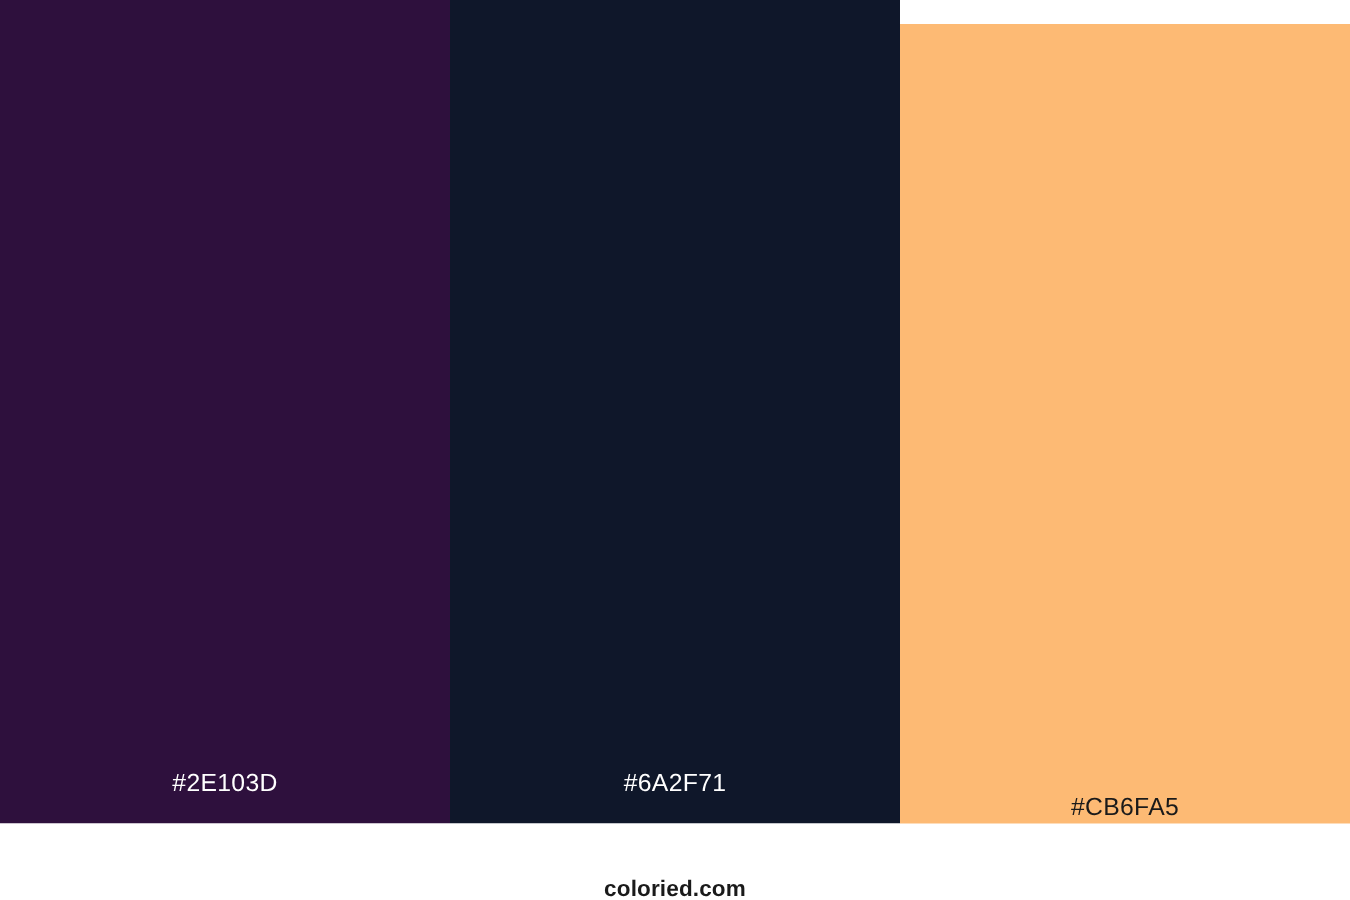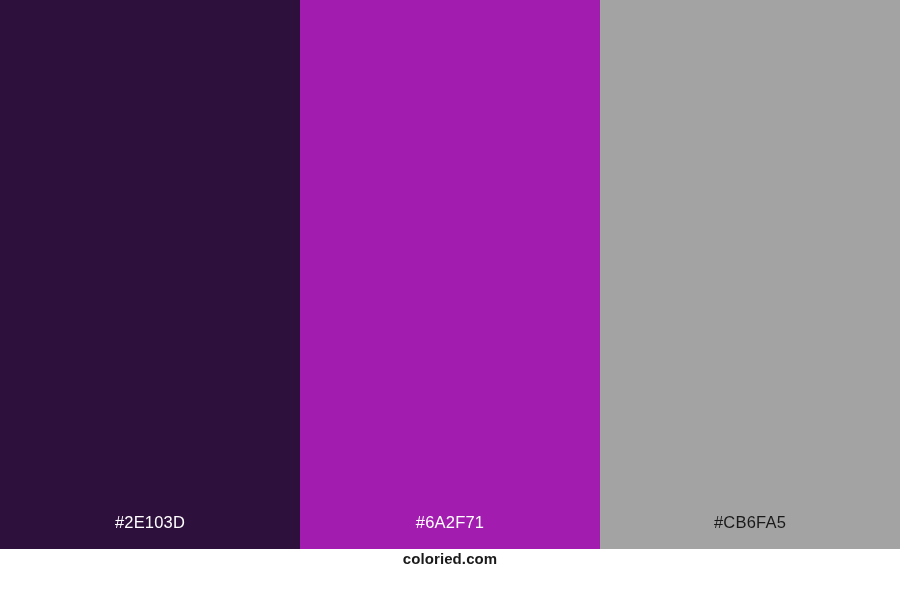--- a/index.html
+++ b/index.html
@@ -57,21 +57,21 @@
 
   
   #footer {
     position: absolute;
     left: 0;
     top: 549px;
     width: 900px;
     height: 51px;
     background: #ffffff;
     display: flex;
-    align-items: flex-start;
+    align-items: flex-end;
     justify-content: center;
   }
 
   #footer-brand {
     font-size: 15px;
     font-weight: 700;
     color: #1a1a1a;
     letter-spacing: 0.1px;
     line-height: 1;
     padding-top: 2px;
@@ -81,25 +81,25 @@
 <body>
 
 <div id="palette-page" style="background-color: rgb(255, 255, 255);">
 
   <div id="swatch-strip" style="height: 549px;">
 
     <div class="swatch" style="background-color: rgb(46, 16, 61);">
       <span class="swatch-label" style="color: rgb(255, 255, 255);">#2E103D</span>
     </div>
 
-    <div class="swatch" style="background-color: #a21caf;">
+    <div class="swatch" style="background-color: #0f172a;">
       <span class="swatch-label" style="color: rgb(255, 255, 255);">#6A2F71</span>
     </div>
 
-    <div class="swatch" style="background-color: #a3a3a3;">
+    <div class="swatch" style="background-color: #fdba74; margin-top: 16px;">
       <span class="swatch-label" style="color: rgb(26, 26, 26);">#CB6FA5</span>
     </div>
 
 
 
   </div>
 
   <div id="footer" style="background-color: rgb(255, 255, 255); top: 549px; height: 51px;">
     <span id="footer-brand">coloried.com</span>
   </div>

